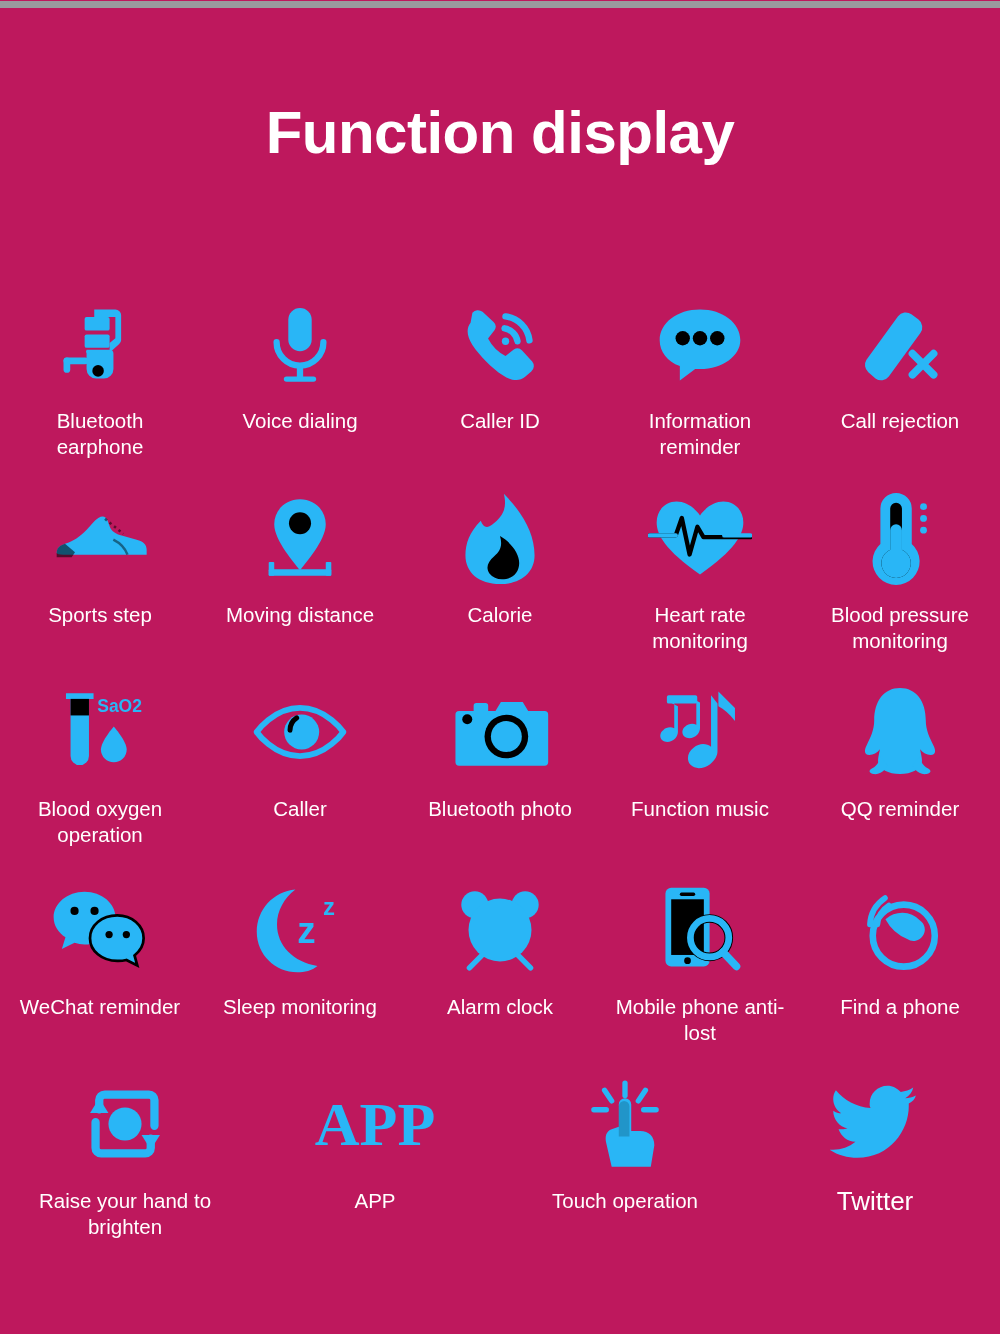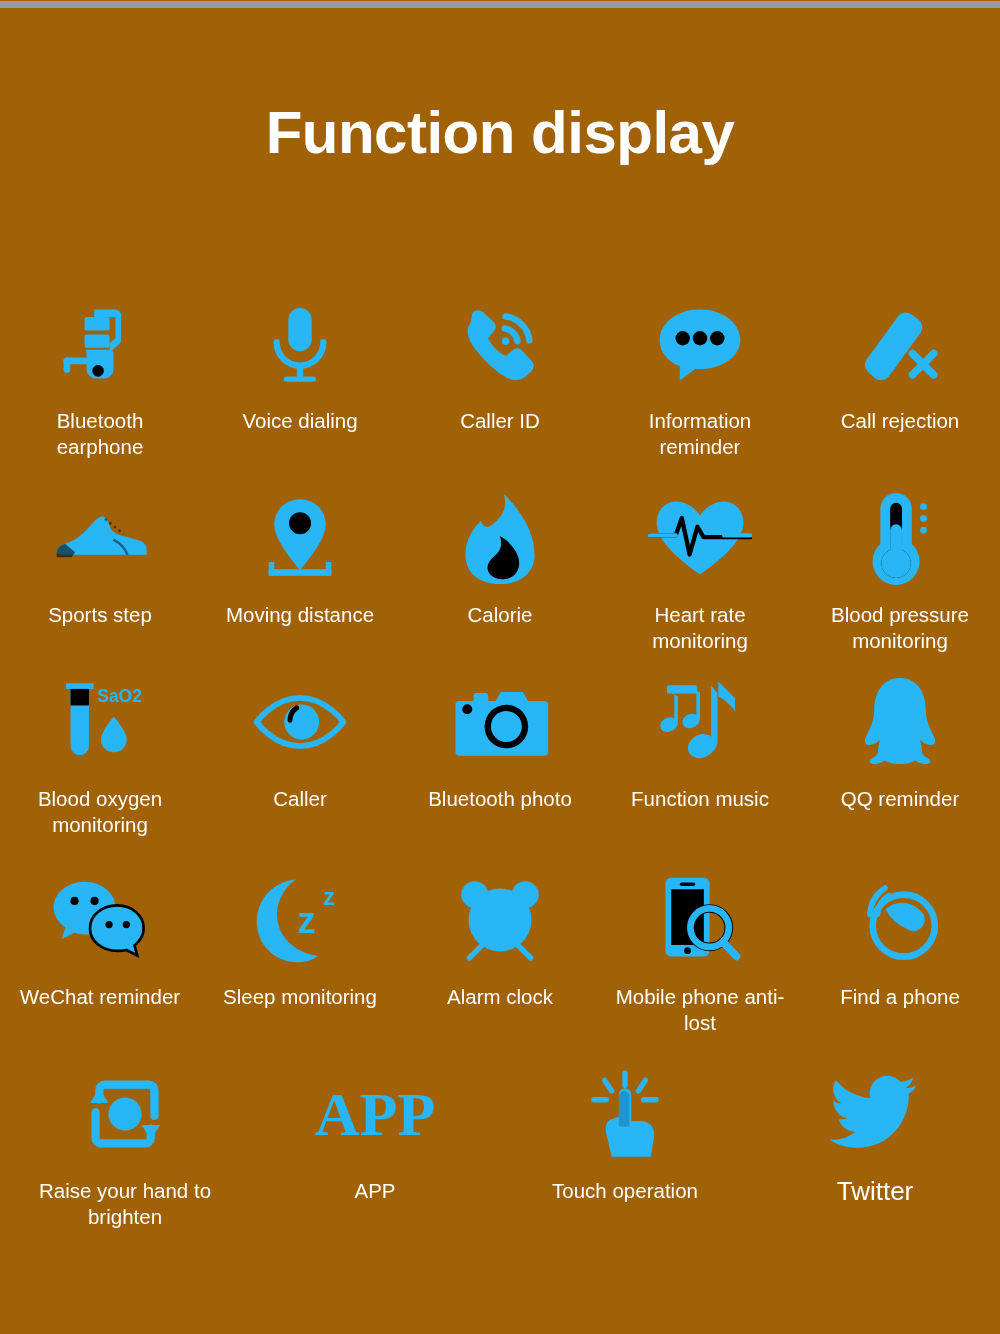--- a/index.html
+++ b/index.html
@@ -5,21 +5,21 @@
   * { margin:0; padding:0; box-sizing:border-box; }
   html, body {
     width:1000px; height:1334px;
     background:#000;
     font-family:"Liberation Sans", sans-serif;
     overflow:hidden;
   }
   #page {
     position:relative;
     width:1000px; height:1334px;
-    background:#a16207;
+    background:#be185d;
     padding-left:38px;
   }
   .top-bar {
     position:absolute; left:0; top:1px;
     width:1000px; height:7px;
     background:#9a9a9e;
   }
   .title {
     position:absolute; left:0; top:97px;
     width:1000px;
@@ -63,21 +63,21 @@
     white-space:normal;
     max-width:175px;
   }
   .label.big {
     font-size:26px;
     line-height:34px;
     margin-top:6px;
   }
   
   .row-1 { margin-bottom:24px; }
-  .row-2 { margin-bottom:14px; }
+  .row-2 { margin-bottom:24px; }
   .row-3 { margin-bottom:28px; }
   .row-4 { margin-bottom:24px; }
 </style>
 </head>
 <body>
 
 <div id="page">
 
   <div class="top-bar"></div>
 
@@ -239,21 +239,21 @@
         <div class="icon-box">
           <svg width="104" height="92" viewBox="0 0 110 100">
             <g fill="#29B6F6">
               <path d="M18 8 h30 v6 h-5 v62 a10 10 0 0 1 -20 0 v-62 h-5z"></path>
               <rect x="23" y="14" width="20" height="18" fill="#000"></rect>
               <path d="M70 44 c0 0 -14 16 -14 25 a14 14 0 0 0 28 0 c0 -9 -14 -25 -14 -25z"></path>
               <text x="52" y="28" font-family="'Liberation Sans', sans-serif" font-size="19" font-weight="bold" fill="#29B6F6">SaO2</text>
             </g>
           </svg>
         </div>
-        <div class="label">Blood oxygen monitoring</div>
+        <div class="label">Blood oxygen operation</div>
       </div>
 
       <div class="cell">
         <div class="icon-box">
           <svg width="100" height="66" viewBox="0 0 120 70">
             <g>
               <path d="M60 6 C28 6 8 35 8 35 C8 35 28 64 60 64 C92 64 112 35 112 35 C112 35 92 6 60 6z" fill="none" stroke="#29B6F6" stroke-width="7" stroke-linejoin="round"></path>
               <circle cx="62" cy="35" r="21" fill="#29B6F6"></circle>
               <path d="M56 18 a18 18 0 0 0 -8 15" fill="none" stroke="#000" stroke-width="6" stroke-linecap="round"></path>
             </g>

